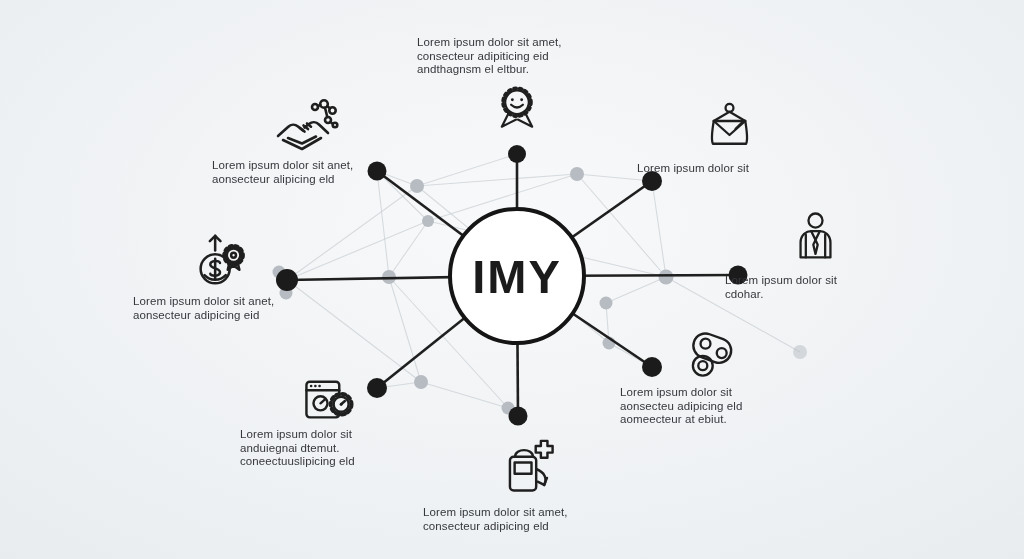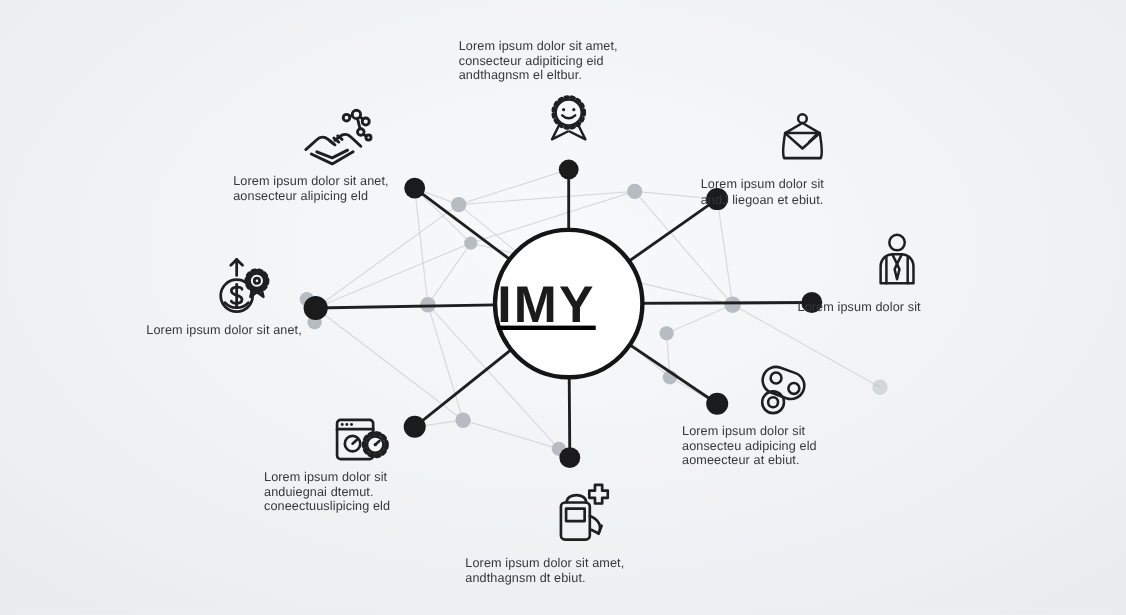--- a/index.html
+++ b/index.html
@@ -10,23 +10,22 @@
   }
   .canvas{position:relative;width:1024px;height:559px;}
   svg.layer{position:absolute;left:0;top:0;}
   .web line{stroke:#c2c8cd;stroke-width:1.1;opacity:.6;}
   .web circle{fill:#b6bcc2;}
   .spokes line{stroke:#1f1f1f;stroke-width:2.6;}
   .spokes circle{fill:#1b1b1b;}
   .hub{
     position:absolute;left:448px;top:207px;width:138px;height:138px;
     background:#ffffff;border:4px solid #151515;border-radius:50%;
-    box-sizing:border-box;display:flex;align-items:center;justify-content:flex-start;
+    box-sizing:border-box;display:flex;align-items:center;justify-content:center;
     z-index:5;
-    text-decoration:underline;
   }
   .hub span{font-size:47px;font-weight:bold;letter-spacing:2px;color:#1b1b1b;}
   .node{position:absolute;z-index:6;}
   .icon svg{display:block;}
   .icon path,.icon circle,.icon rect,.icon line{
     fill:none;stroke:#1f1f1f;stroke-width:2.6;stroke-linecap:round;stroke-linejoin:round;
   }
   .icon .fill{fill:#1f1f1f;stroke:none;}
   .icon .teeth{stroke-width:4.4;}
   .icon .bgfill{fill:#f3f5f6;}
@@ -128,37 +127,37 @@
       <svg width="57" height="56" viewBox="0 0 64 64">
         <circle cx="32" cy="9" r="4.5"></circle>
         <path d="M14,24 L32,13.5 L50,24"></path>
         <path d="M14,24 C12,36 11,46 13,50 L51,50 C53,46 52,36 50,24 L14,24 Z"></path>
         <path d="M14,24 L32,40 L50,24"></path>
         <path d="M39,33 L46,26"></path>
       </svg>
     </div>
     <div class="label" style="left:637px;top:162px;width:185px;">
       <div>Lorem ipsum dolor sit</div>
-      <div>andJ liegoan et ebiut.</div>
     </div>
   </div>
 
   <div class="node">
     <div class="icon" style="position:absolute;left:789px;top:210px;">
       <svg width="53" height="58" viewBox="0 0 60 66">
         <circle cx="30" cy="12" r="8"></circle>
         <path d="M13,54 V37 C13,28 20,24 25,24 L35,24 C40,24 47,28 47,37 V54 Z"></path>
         <path d="M25,24 L30,34 L35,24"></path>
         <path d="M30,34 L27.5,39.5 L30,50 L32.5,39.5 Z"></path>
         <path d="M19,28 V54"></path>
         <path d="M41,28 V54"></path>
       </svg>
     </div>
     <div class="label" style="left:725px;top:274px;width:180px;">
       <div>Lorem ipsum dolor sit</div>
+      <div>cdohar.</div>
     </div>
   </div>
 
   <div class="node">
     <div class="icon" style="position:absolute;left:681px;top:327px;">
       <svg width="58" height="54" viewBox="0 0 64 60">
         <rect x="13" y="10" width="43" height="27" rx="13.5" transform="rotate(20 34.5 23.5)"></rect>
         <circle cx="24" cy="43" r="11"></circle>
         <circle cx="27" cy="18.5" r="5.5"></circle>
         <circle cx="45" cy="29" r="5.5"></circle>
@@ -179,21 +178,21 @@
         <rect x="17" y="21" width="28" height="36" rx="4"></rect>
         <rect x="22" y="27" width="18" height="12"></rect>
         <path d="M50,4 h7 v5.5 h5.5 v7 h-5.5 v5.5 h-7 v-5.5 h-5.5 v-7 h5.5 Z"></path>
         <path d="M45,34 C54,37.5 57,44 53.5,51"></path>
         <path d="M53.5,51 L46.5,47.5"></path>
         <path d="M53.5,51 L56.5,43.5"></path>
       </svg>
     </div>
     <div class="label" style="left:423px;top:506px;width:200px;">
       <div>Lorem ipsum dolor sit amet,</div>
-      <div>andthagnsm dt ebiut.</div>
+      <div>consecteur adipicing eld</div>
     </div>
   </div>
 
   <div class="node">
     <div class="icon" style="position:absolute;left:298px;top:377px;">
       <svg width="60" height="47" viewBox="0 0 64 50">
         <rect x="9" y="5" width="35" height="38" rx="3.5"></rect>
         <line x1="9" y1="14" x2="44" y2="14"></line>
         <circle class="fill" cx="14" cy="9.5" r="1.4"></circle>
         <circle class="fill" cx="18.5" cy="9.5" r="1.4"></circle>
@@ -223,20 +222,21 @@
         <line x1="27" y1="29.5" x2="27" y2="50.5"></line>
         <path d="M32,34 C32,31 22,31 22,35.5 C22,40 32,39 32,43.5 C32,48 22,48 22,45"></path>
         <circle class="teeth" cx="46" cy="26" r="9.5" stroke-dasharray="2.2 3.6"></circle>
         <circle cx="46" cy="26" r="7"></circle>
         <circle cx="46" cy="26" r="2.5"></circle>
         <path d="M42,32.5 L40,41 L46,36.5 L52,41 L50,32.5"></path>
       </svg>
     </div>
     <div class="label" style="left:133px;top:295px;width:200px;">
       <div>Lorem ipsum dolor sit anet,</div>
+      <div>aonsecteur adipicing eid</div>
     </div>
   </div>
 
   <div class="node">
     <div class="icon" style="position:absolute;left:272px;top:97px;">
       <svg width="68" height="58" viewBox="0 0 68 58">
         <circle cx="43" cy="10" r="3"></circle>
         <circle cx="52" cy="7" r="3.8"></circle>
         <circle cx="60.5" cy="13.5" r="3.2"></circle>
         <circle cx="56" cy="23" r="3"></circle>

